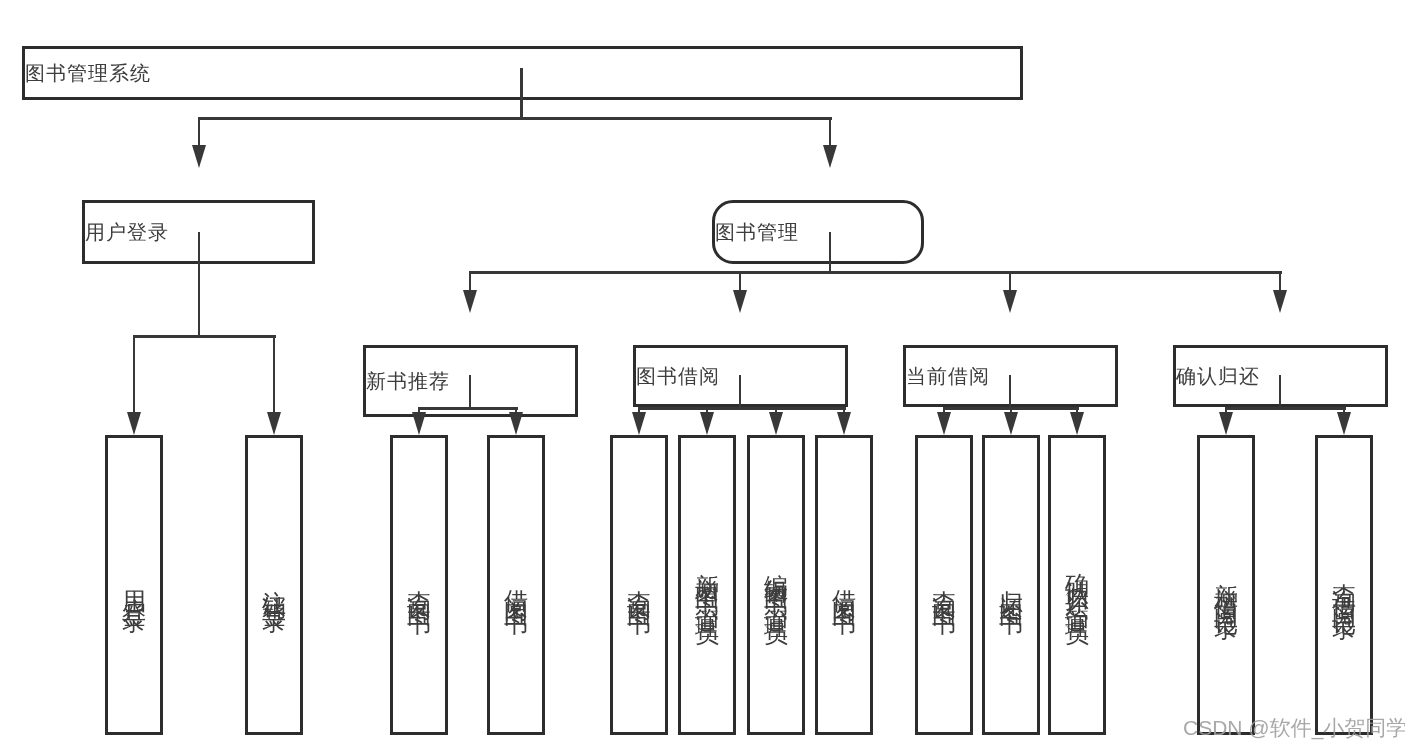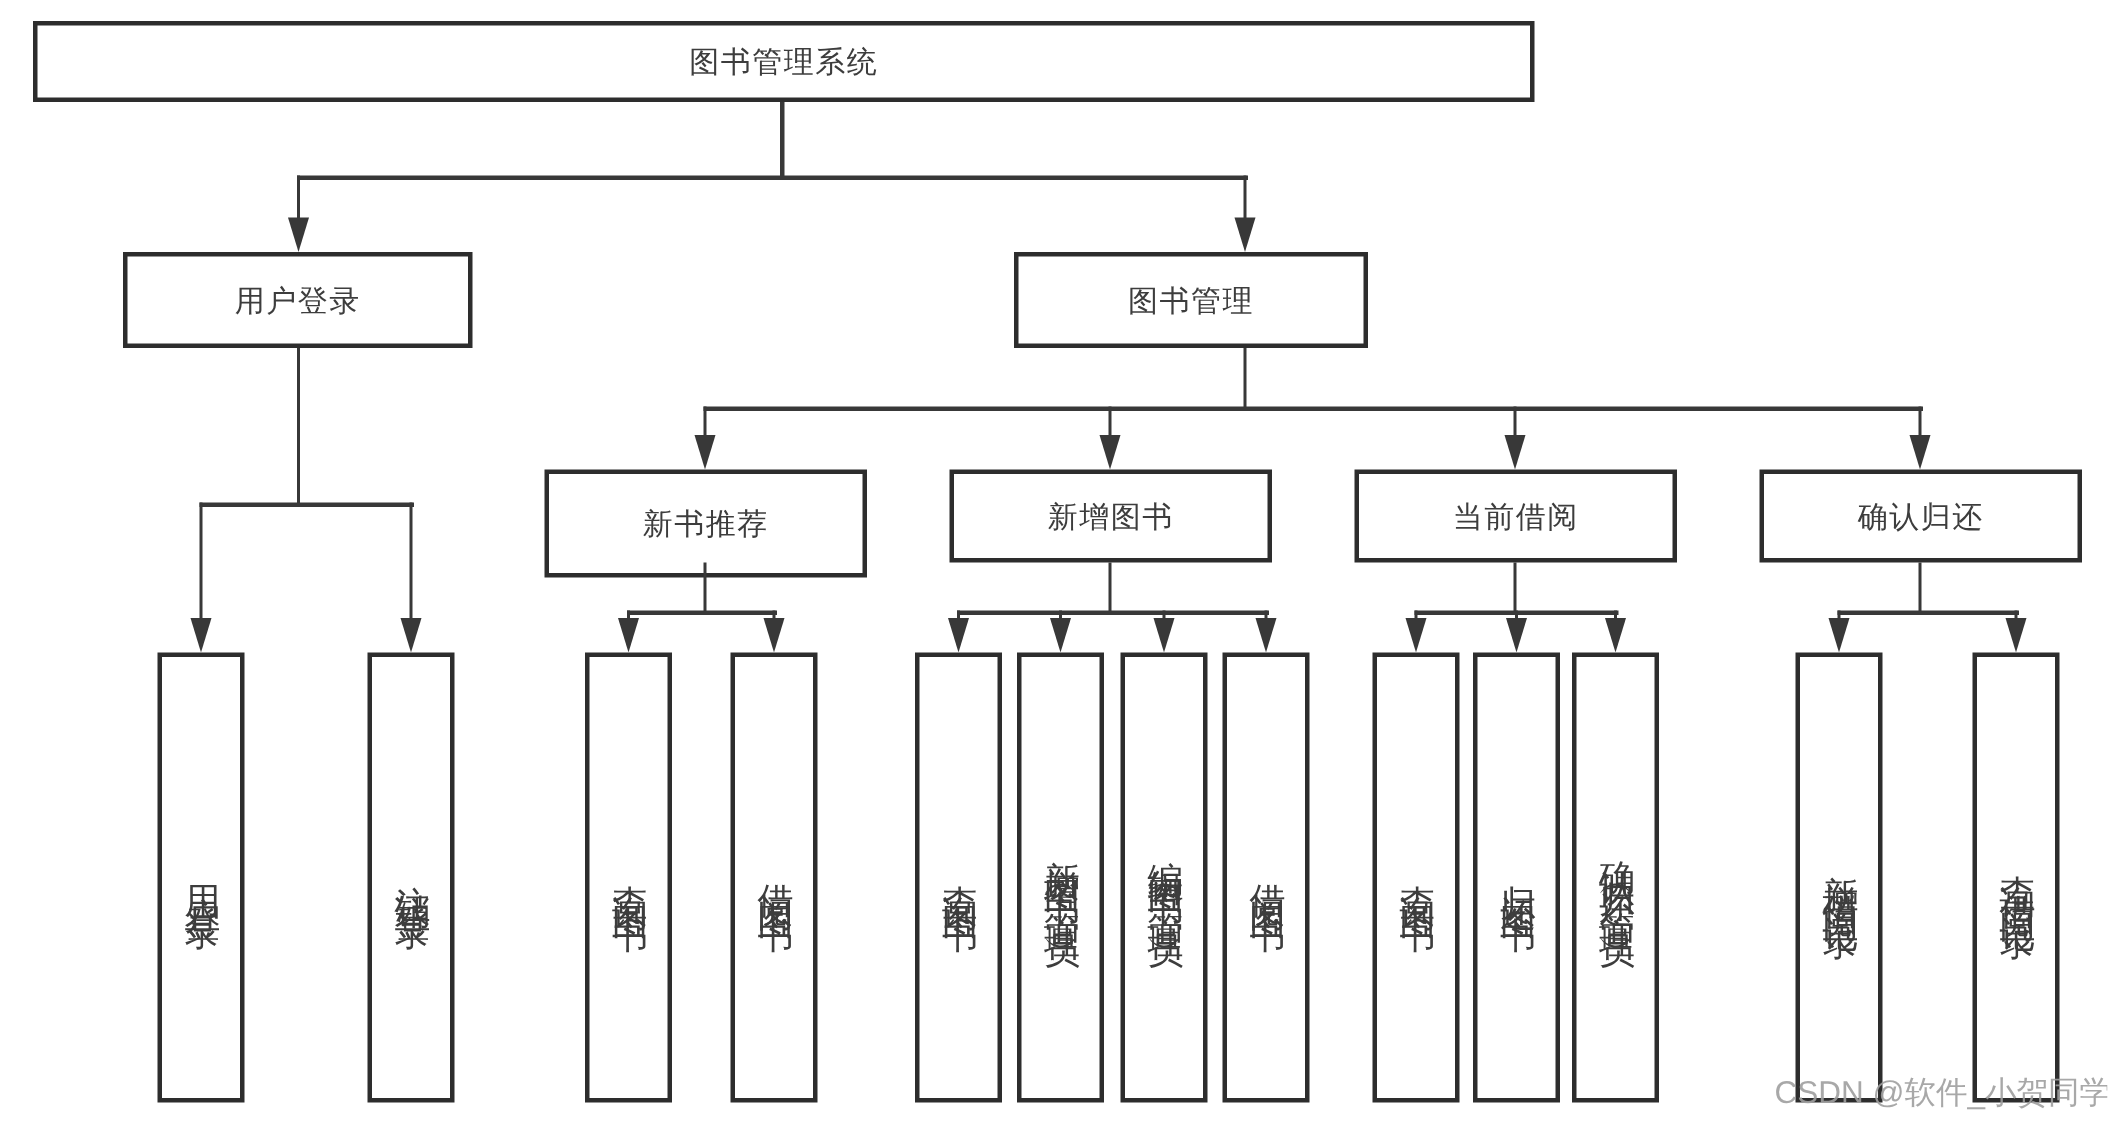--- a/index.html
+++ b/index.html
@@ -2,22 +2,22 @@
 <html><head>
 <meta charset="utf-8">
 <style>
   html,body { margin:0; padding:0; background:#ffffff; }
   .stage {
     position:relative; width:1405px; height:747px; background:#ffffff;
     font-family:"Liberation Sans", sans-serif; color:#3d3d3d; overflow:hidden;
   }
   .hbox {
     position:absolute; box-sizing:border-box; background:#ffffff;
-    border:3px solid #2d2d2d; display:flex; align-items:center; justify-content:center;
-    font-size:20px; letter-spacing:1px;
+    border:3px solid #2d2d2d; display:flex; align-items:center; justify-content:flex-start;
+    font-size:20px; letter-spacing:1px;margin-top:32px;
   }
   .vbox {
     position:absolute; box-sizing:border-box; background:#ffffff;
     border:3px solid #2d2d2d; display:flex; align-items:center; justify-content:center;
   }
   .vtext {
     writing-mode:vertical-rl; text-orientation:mixed;
     font-size:24px; line-height:1; letter-spacing:7px; white-space:nowrap;
   }
   .hline { position:absolute; height:2.5px; background:#383838; }
@@ -44,21 +44,21 @@
   <div class="vline" style="left:520px; top:68px; height:50px;"></div>
   <div class="hline" style="left:198px; top:117px; width:634px;"></div>
   <div class="vline" style="left:197.75px; top:117px; height:32px;"></div>
   <div class="vline" style="left:828.75px; top:117px; height:32px;"></div>
   <div class="arrow" style="left:191.5px; top:145px;"></div>
   <div class="arrow" style="left:822.5px; top:145px;"></div>
 
   <div class="hbox" style="left:82px; top:168px; width:233px; height:64px;">
     <span>用户登录</span>
   </div>
-  <div class="hbox" style="left:676px; top:168px; width:236px; height:64px;">
+  <div class="hbox" style="left:712px; top:168px; width:212px; height:64px;border-radius:21px;">
     <span>图书管理</span>
   </div>
 
   <div class="vline" style="left:197.75px; top:232px; height:105px;"></div>
   <div class="hline" style="left:133px; top:335px; width:143px;"></div>
   <div class="vline" style="left:132.75px; top:335px; height:82px;"></div>
   <div class="vline" style="left:272.75px; top:335px; height:82px;"></div>
   <div class="arrow" style="left:126.5px; top:412px;"></div>
   <div class="arrow" style="left:266.5px; top:412px;"></div>
 
@@ -70,21 +70,21 @@
   <div class="vline" style="left:1278.75px; top:271px; height:22px;"></div>
   <div class="arrow" style="left:462.5px;  top:290px;"></div>
   <div class="arrow" style="left:732.5px;  top:290px;"></div>
   <div class="arrow" style="left:1002.5px; top:290px;"></div>
   <div class="arrow" style="left:1272.5px; top:290px;"></div>
 
   <div class="hbox" style="left:363px; top:313px; width:215px; height:72px;">
     <span>新书推荐</span>
   </div>
   <div class="hbox" style="left:633px; top:313px; width:215px; height:62px;">
-    <span>新增图书</span>
+    <span>图书借阅</span>
   </div>
   <div class="hbox" style="left:903px; top:313px; width:215px; height:62px;">
     <span>当前借阅</span>
   </div>
   <div class="hbox" style="left:1173px; top:313px; width:215px; height:62px;">
     <span>确认归还</span>
   </div>
 
   <div class="vline" style="left:468.75px; top:375px; height:34px;"></div>
   <div class="hline" style="left:418px; top:407px; width:100px;"></div>

